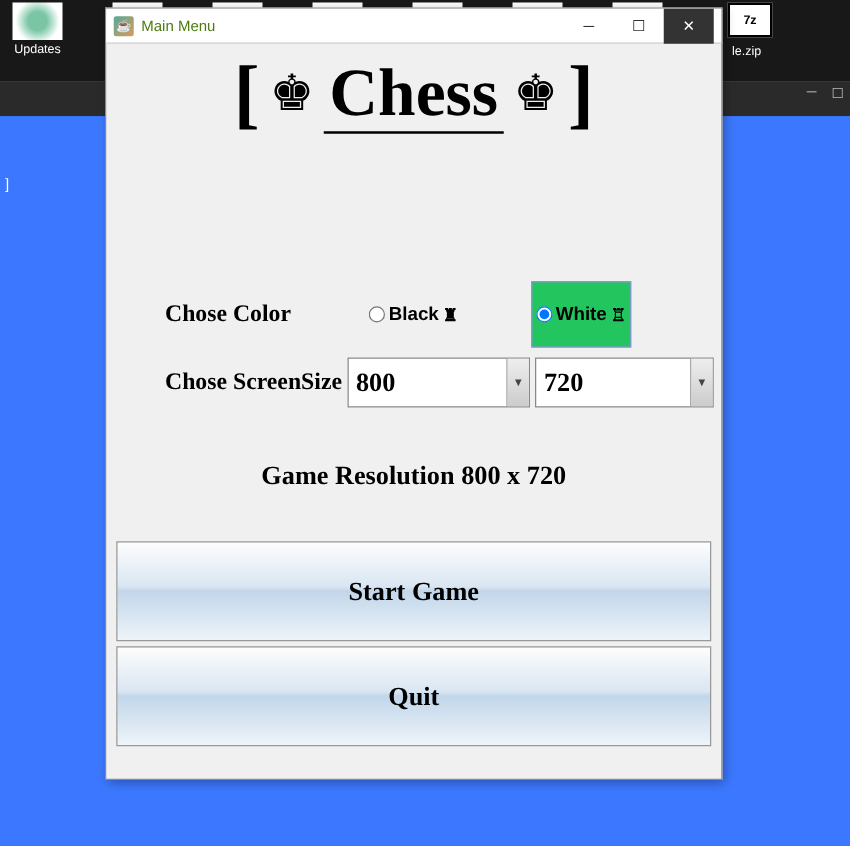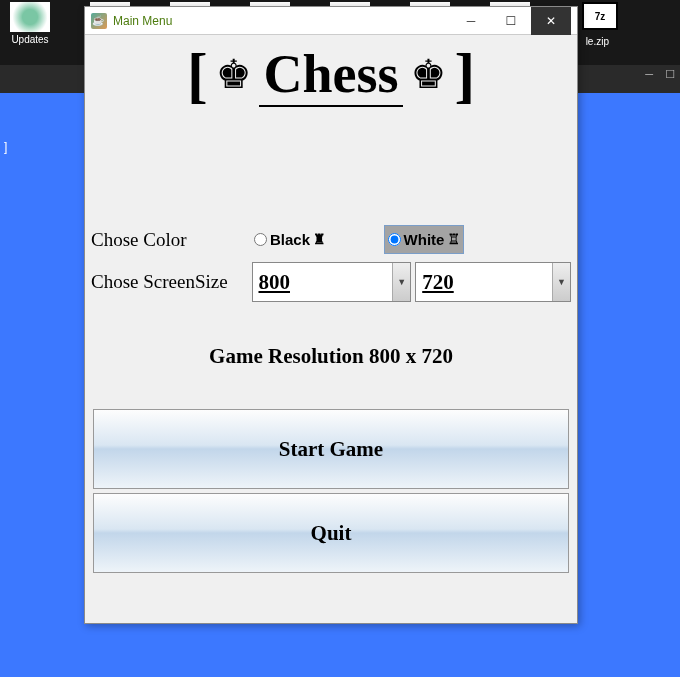--- a/index.html
+++ b/index.html
@@ -149,52 +149,53 @@
       padding: 90px 6px 10px 6px;
     }
     .form-row {
       display: flex;
       align-items: center;
       margin-bottom: 8px;
     }
     .form-label {
       font-family: Georgia, serif;
       font-size: 19px;
-      font-weight: normal;
+      font-weight: bold;
       width: 163px;
+      margin-left: 41px;
     }
     .radio-group {
       display: flex;
       gap: 58px;
       align-items: center;
     }
     .radio-opt {
       display: flex;
+      align-items: center;
       gap: 3px;
       font-size: 15px;
       font-weight: bold;
     }
     .radio-opt.selected {
       border: 1px solid #7a9ec9;
-      background: #a3a3a3;
-      padding: 5px 3px;
+      background: #22c55e;
+      padding: 17px 3px;
     }
     .piece-sm { font-size: 14px; }
     .dropdown {
       height: 40px;
       border: 1px solid #888;
       background: #fff;
       display: flex;
       align-items: center;
       padding: 0 6px;
       font-family: Georgia, serif;
       font-size: 21px;
       font-weight: bold;
       position: relative;
-      text-decoration: underline;
     }
     .dd1 { width: 162px; margin-right: 4px; }
     .dd2 { width: 158px; }
     .dd-arrow {
       position: absolute;
       right: 0; top: 0; bottom: 0;
       width: 18px;
       background: linear-gradient(#eee,#ccc);
       border-left: 1px solid #aaa;
       display: flex;

